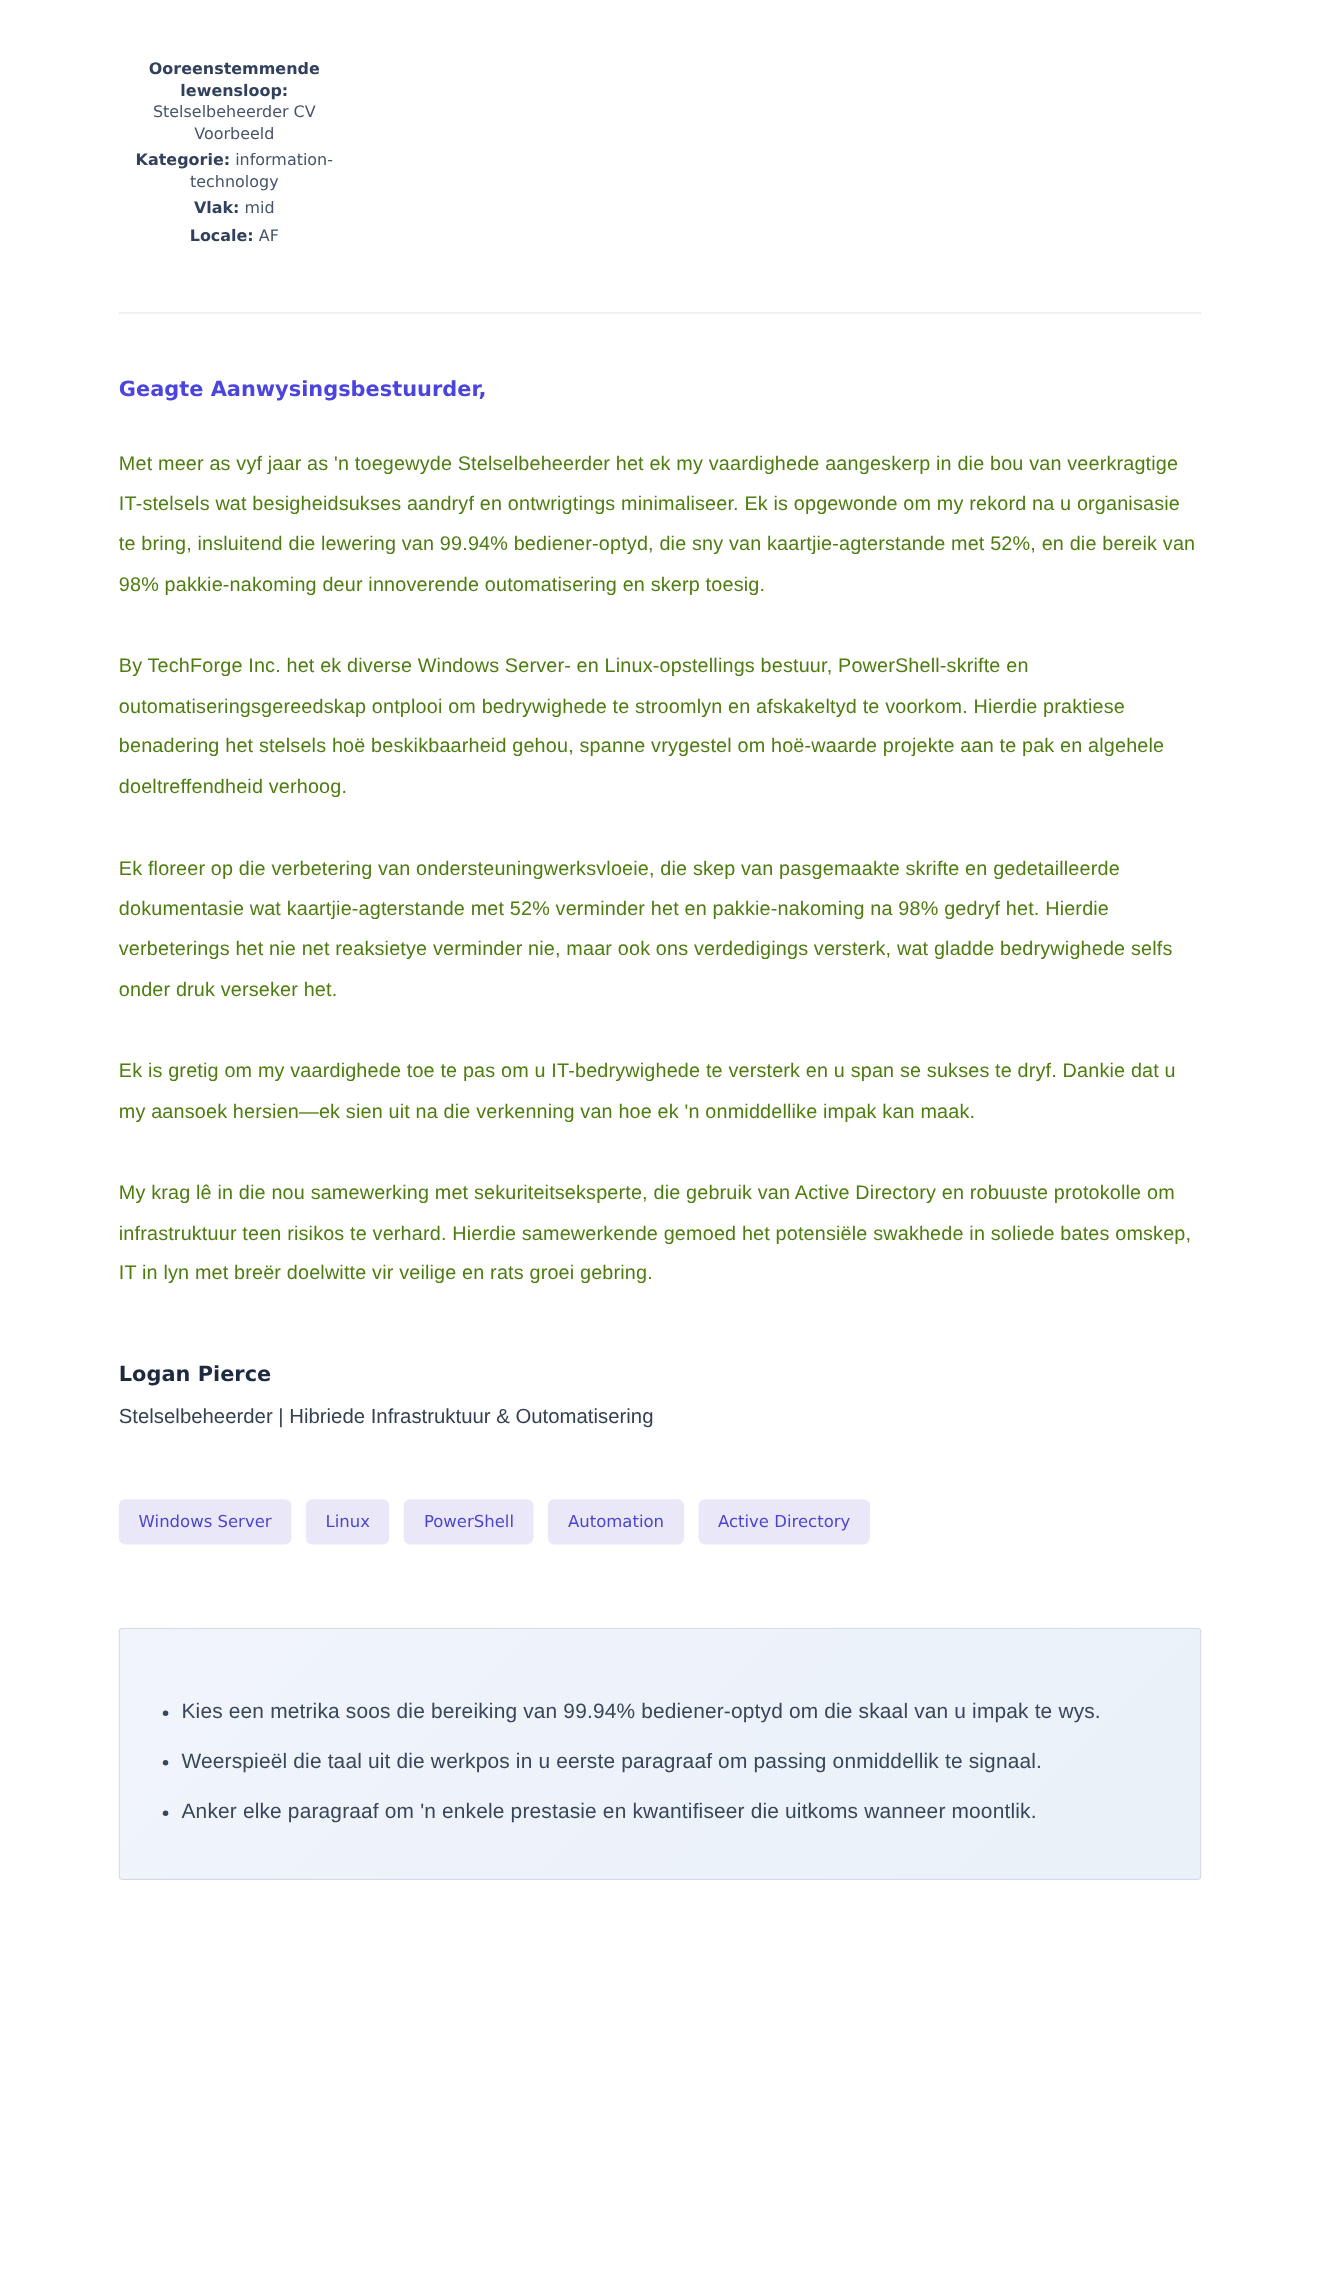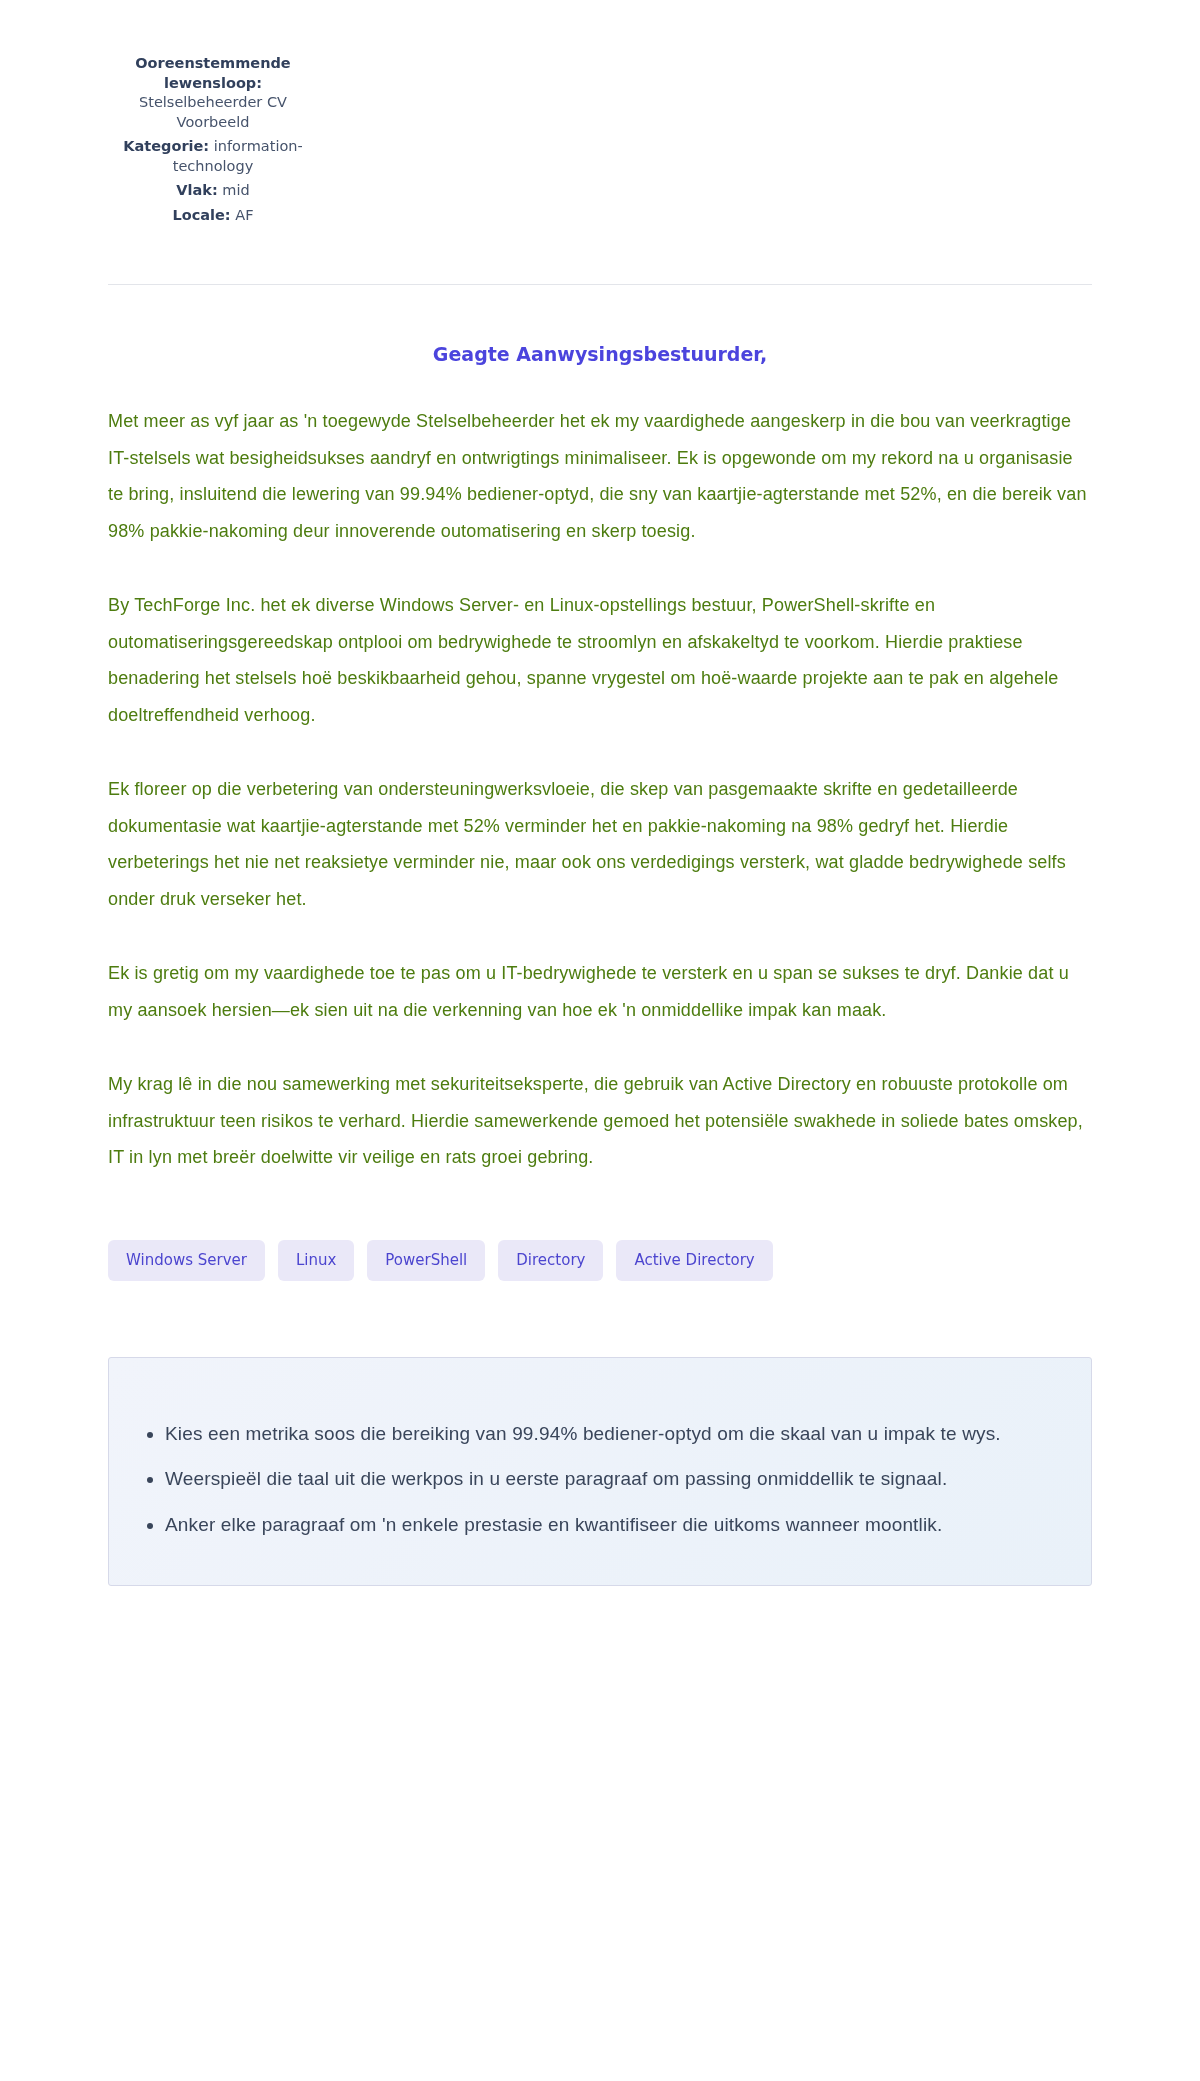--- a/index.html
+++ b/index.html
@@ -48,21 +48,20 @@
     border-top: 1px solid #e3e5ea;
     margin-top: 54px;
   }
 
   
   .greeting {
     margin-top: 58px;
     color: #4b44dd;
     font-size: 19px;
     font-weight: 700;
-    text-align: center;
   }
   .para {
     font-family: "Liberation Sans", sans-serif;
     margin-top: 38px;
     font-size: 18px;
     line-height: 36.5px;
     letter-spacing: 0.15px;
     color: #4d7c0f;
   }
 
@@ -146,26 +145,30 @@
   <hr class="divider">
 
   <p class="greeting">Geagte Aanwysingsbestuurder,</p>
 
   <p class="para">Met meer as vyf jaar as 'n toegewyde Stelselbeheerder het ek my vaardighede aangeskerp in die bou van veerkragtige IT-stelsels wat besigheidsukses aandryf en ontwrigtings minimaliseer. Ek is opgewonde om my rekord na u organisasie te bring, insluitend die lewering van 99.94% bediener-optyd, die sny van kaartjie-agterstande met 52%, en die bereik van 98% pakkie-nakoming deur innoverende outomatisering en skerp toesig.</p>
   <p class="para">By TechForge Inc. het ek diverse Windows Server- en Linux-opstellings bestuur, PowerShell-skrifte en outomatiseringsgereedskap ontplooi om bedrywighede te stroomlyn en afskakeltyd te voorkom. Hierdie praktiese benadering het stelsels hoë beskikbaarheid gehou, spanne vrygestel om hoë-waarde projekte aan te pak en algehele doeltreffendheid verhoog.</p>
   <p class="para">Ek floreer op die verbetering van ondersteuningwerksvloeie, die skep van pasgemaakte skrifte en gedetailleerde dokumentasie wat kaartjie-agterstande met 52% verminder het en pakkie-nakoming na 98% gedryf het. Hierdie verbeterings het nie net reaksietye verminder nie, maar ook ons verdedigings versterk, wat gladde bedrywighede selfs onder druk verseker het.</p>
   <p class="para">Ek is gretig om my vaardighede toe te pas om u IT-bedrywighede te versterk en u span se sukses te dryf. Dankie dat u my aansoek hersien—ek sien uit na die verkenning van hoe ek 'n onmiddellike impak kan maak.</p>
   <p class="para">My krag lê in die nou samewerking met sekuriteitseksperte, die gebruik van Active Directory en robuuste protokolle om infrastruktuur teen risikos te verhard. Hierdie samewerkende gemoed het potensiële swakhede in soliede bates omskep, IT in lyn met breër doelwitte vir veilige en rats groei gebring.</p>
 
+  <div class="signature">
+    <p class="signature-name">Logan Pierce</p>
+    <p class="signature-title">Stelselbeheerder | Hibriede Infrastruktuur &amp; Outomatisering</p>
+  </div>
 
   <div class="tags">
     <span class="tag">Windows Server</span>
     <span class="tag">Linux</span>
     <span class="tag">PowerShell</span>
-    <span class="tag">Directory</span>
+    <span class="tag">Automation</span>
     <span class="tag">Active Directory</span>
   </div>
 
   <div class="tips">
     <ul class="tips-list">
       <li>Kies een metrika soos die bereiking van 99.94% bediener-optyd om die skaal van u impak te wys.</li>
       <li>Weerspieël die taal uit die werkpos in u eerste paragraaf om passing onmiddellik te signaal.</li>
       <li>Anker elke paragraaf om 'n enkele prestasie en kwantifiseer die uitkoms wanneer moontlik.</li>
     </ul>
   </div>

